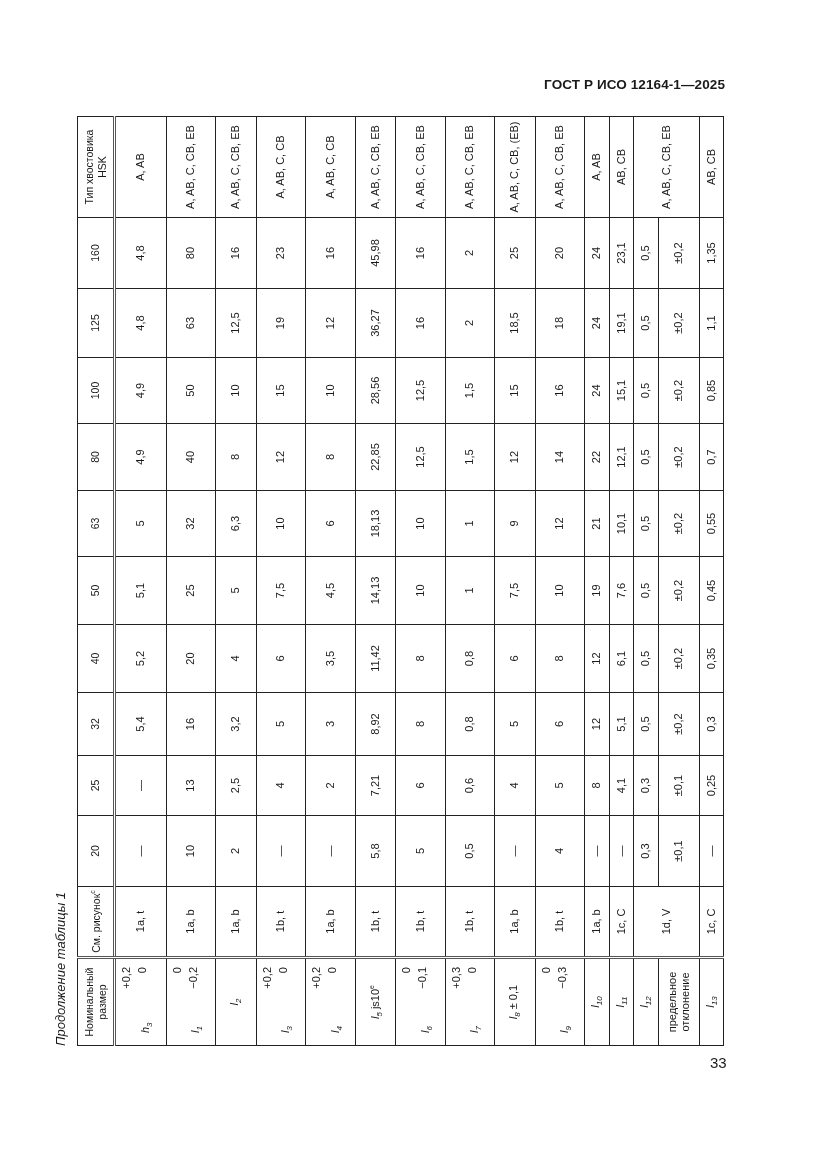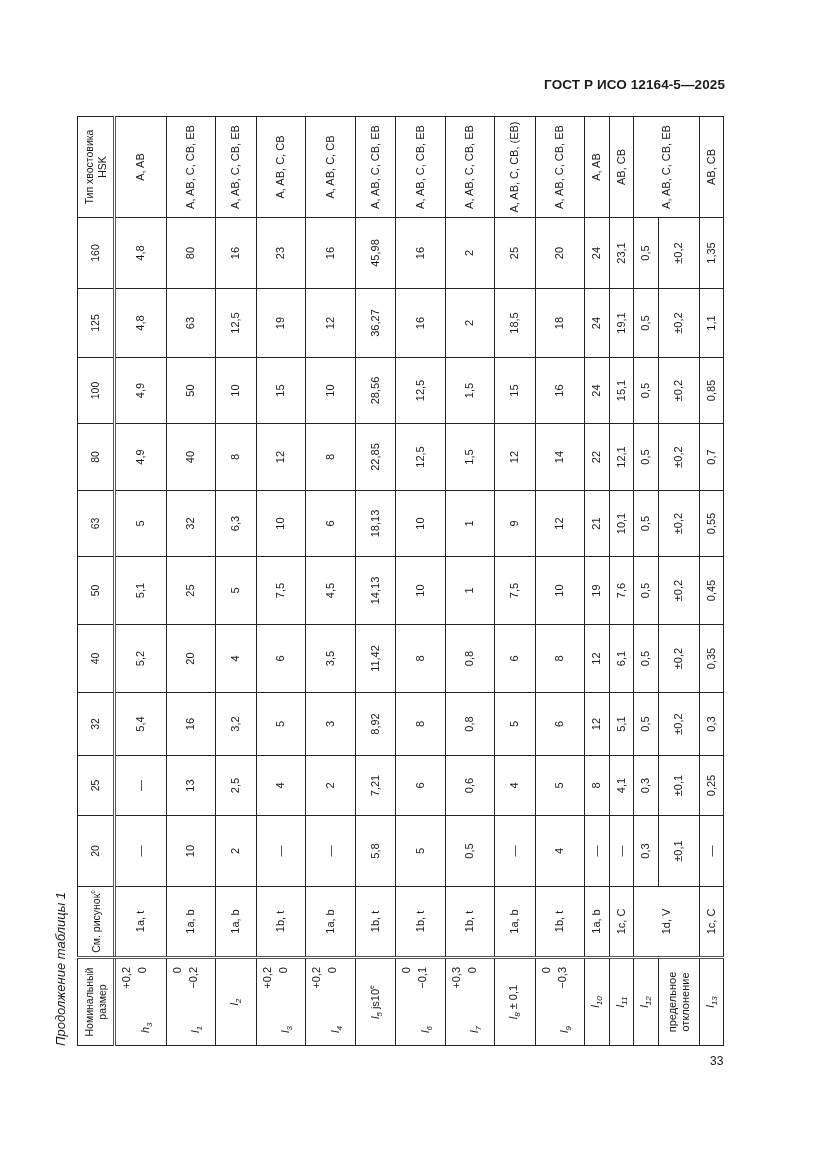--- a/index.html
+++ b/index.html
@@ -1,37 +1,37 @@
 <!DOCTYPE html>
 <html><head>
 <meta charset="utf-8">
 <style>
   html, body { margin:0; padding:0; }
   body { width:827px; height:1169px; background:#ffffff; position:relative; overflow:hidden; font-family:"Liberation Sans", sans-serif; color:#1a1a1a; }
   .doc-header { position:absolute; top:77px; right:102px; font-weight:bold; font-size:13.5px; letter-spacing:0.1px; }
-  .page-number { position:absolute; top:1054px; left:710px; font-size:12px; }
+  .page-number { position:absolute; top:1054px; left:710px; font-size:15px; }
   .rot { position:absolute; left:77px; top:1046px; width:929px; height:646px; transform-origin:0 0; transform:rotate(-90deg); }
   .caption { position:absolute; left:0; top:-24px; font-style:italic; font-size:13px; white-space:nowrap; }
   table { border-collapse:collapse; table-layout:fixed; width:929px; height:646px; font-size:11px; }
   td, th { border:1px solid #222; text-align:center; vertical-align:middle; padding:0 2px; font-weight:normal; line-height:1.2; }
   thead th { font-size:10.5px; line-height:1.15; }
   thead tr { border-bottom:3px double #555; }
   .c-nom { border-right:3px double #555; }
   .sym { font-style:italic; }
   .sub { font-size:8px; vertical-align:-3px; font-style:italic; }
   .sup { font-size:7px; vertical-align:5px; }
   .nomcell { position:relative; text-align:left; }
   .nomcell .s { position:absolute; left:12px; top:50%; transform:translateY(-15%); }
   .nomcell .tol { position:absolute; right:8px; top:3px; text-align:right; font-size:11px; line-height:1.45; }
   .dev-label { font-size:11px; line-height:1.15; }
 </style>
 </head>
 <body>
 
-<div class="doc-header">ГОСТ Р ИСО 12164-5—2025</div>
+<div class="doc-header">ГОСТ Р ИСО 12164-1—2025</div>
 
 <div class="rot">
   <div class="caption">Продолжение таблицы 1</div>
   <table>
     <colgroup>
       <col style="width:88px">
         <col style="width:71px">
         <col style="width:71px">
         <col style="width:60px">
         <col style="width:63px">

